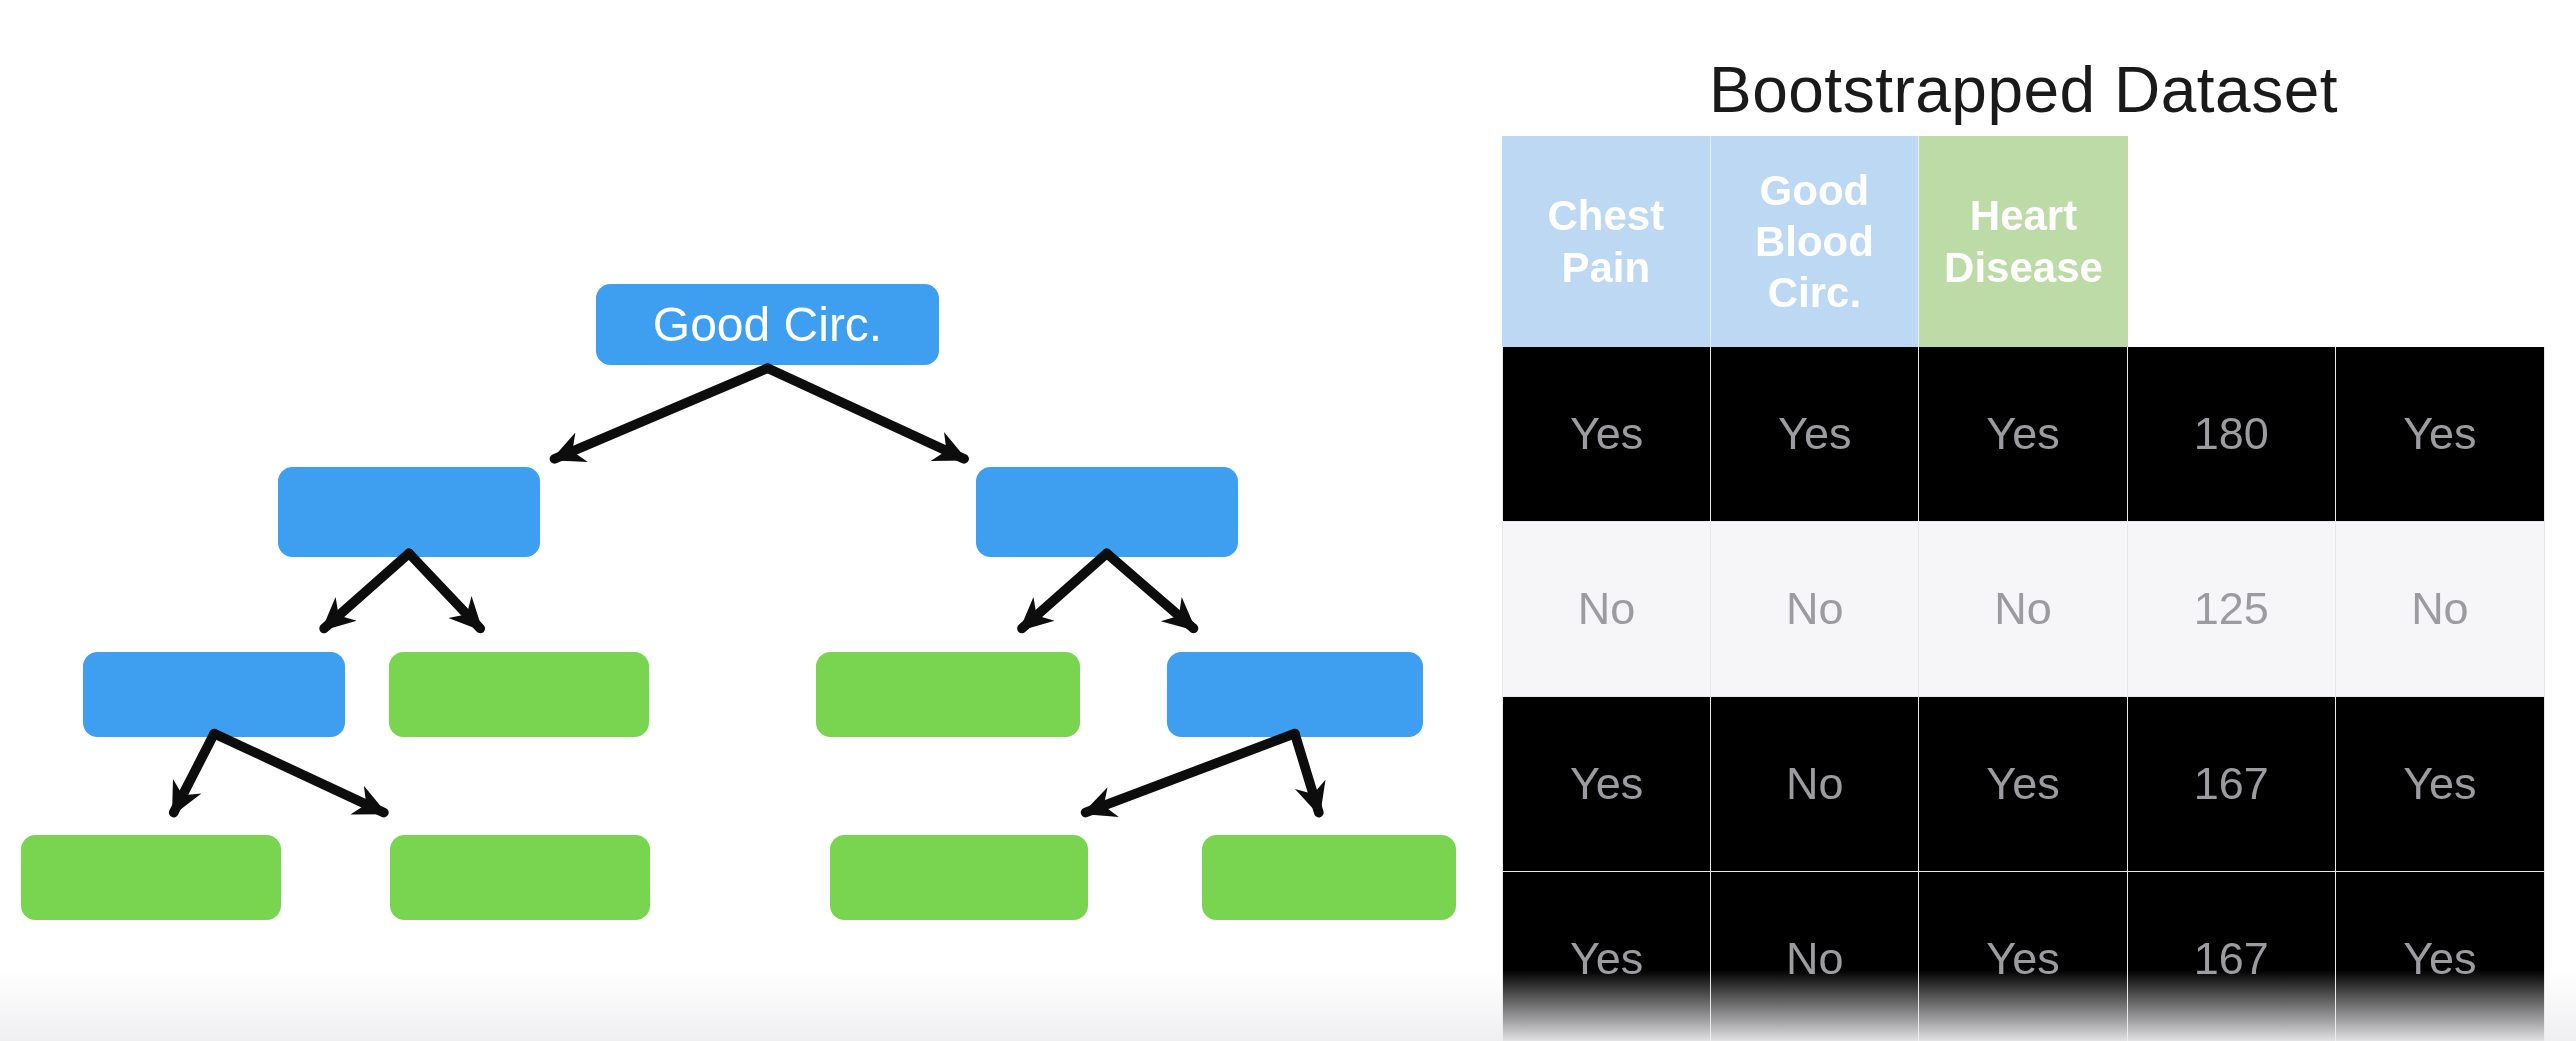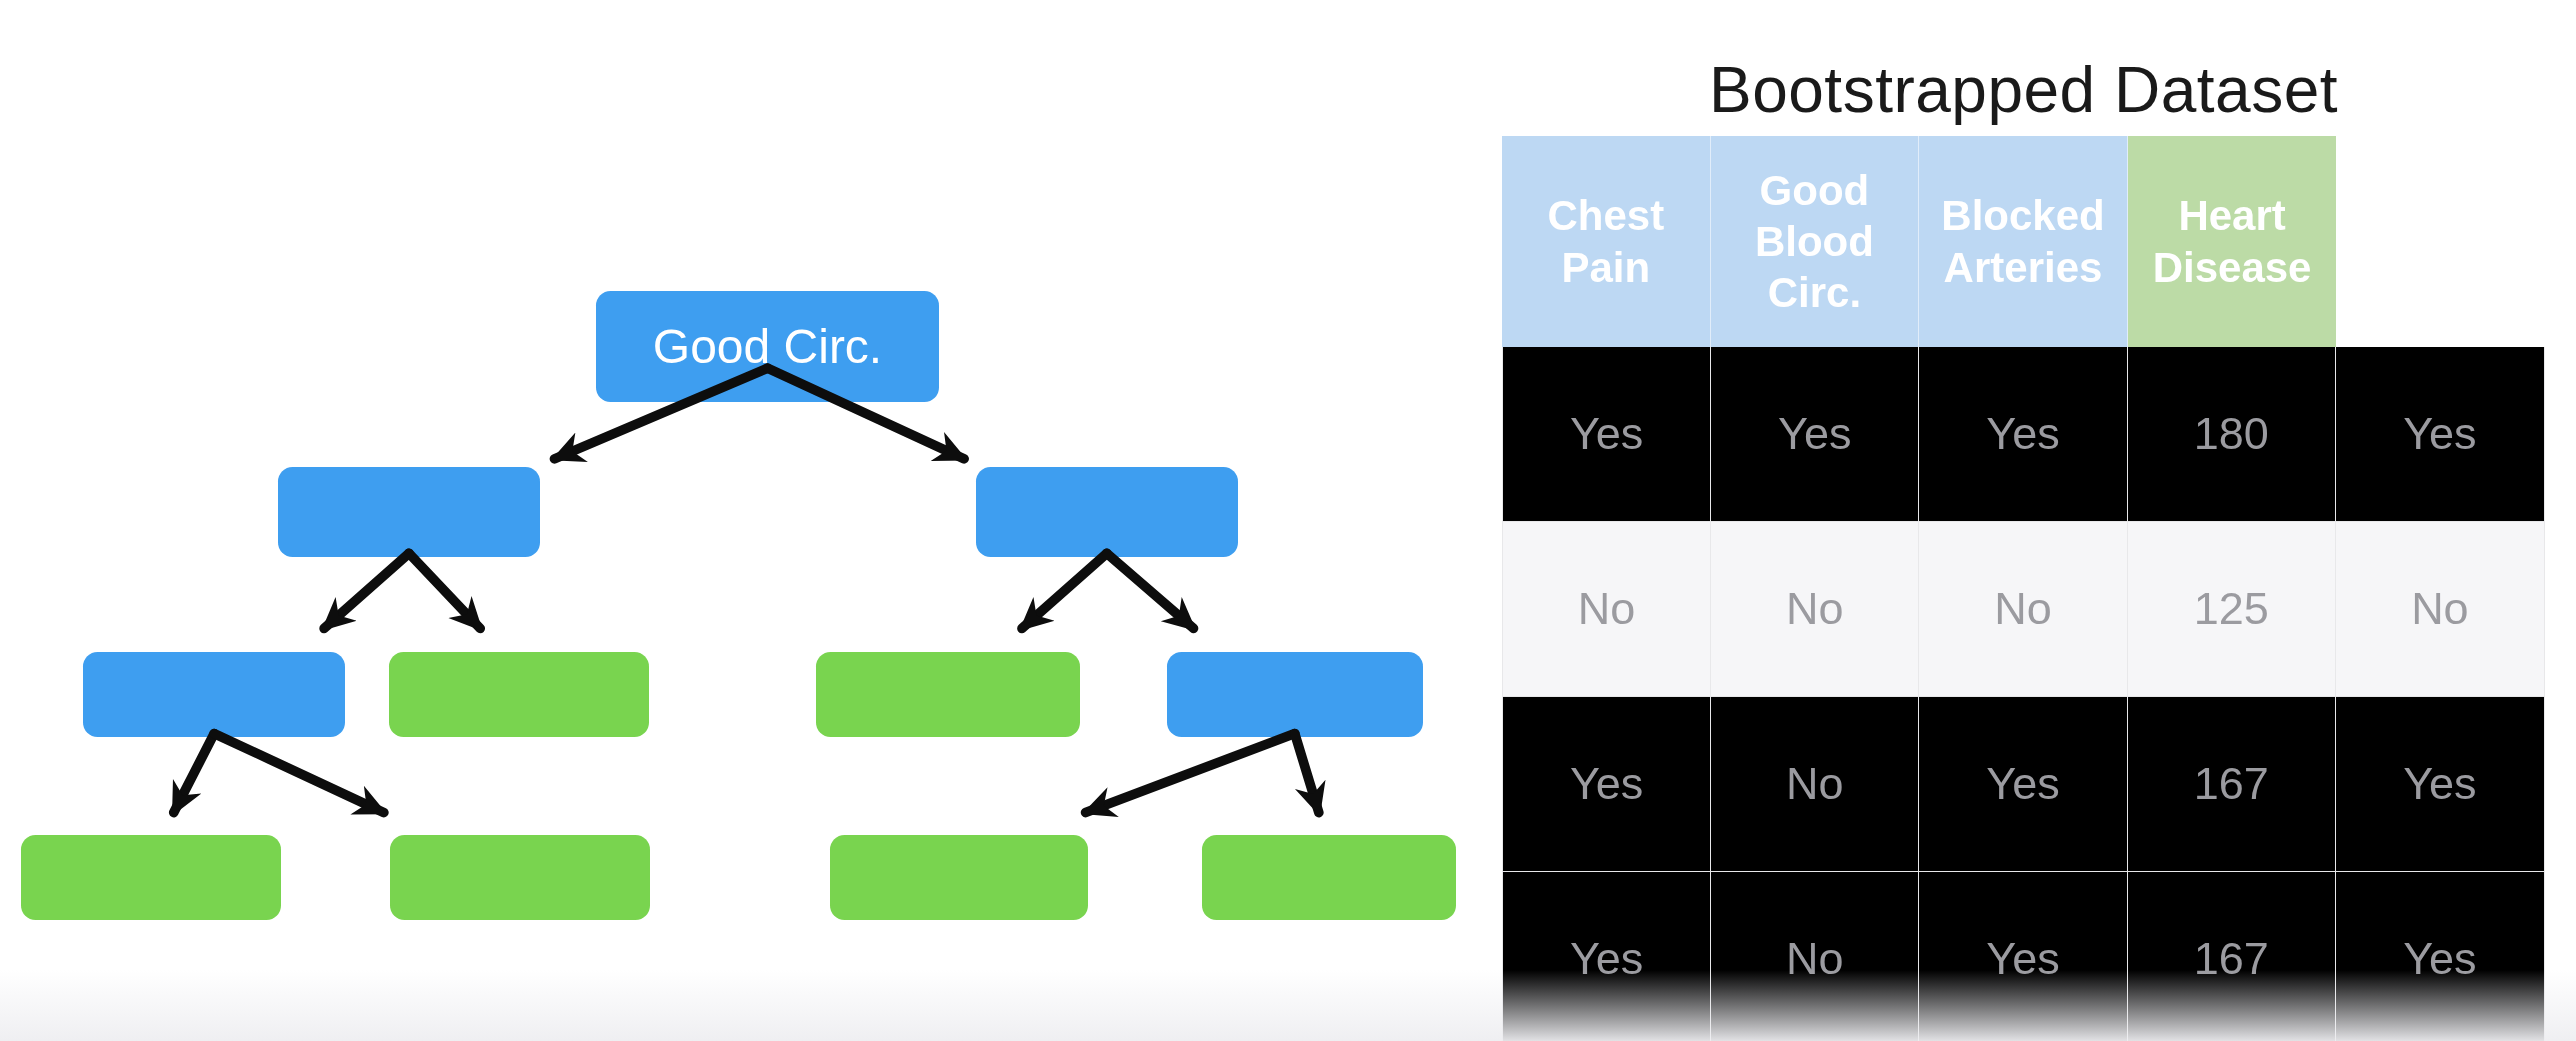--- a/index.html
+++ b/index.html
@@ -21,21 +21,21 @@
     position:relative;width:2576px;height:1041px;overflow:hidden;
     background:var(--page-bg);
     font-family:"Liberation Sans","DejaVu Sans",sans-serif;
   }
   
   .tree{position:absolute;inset:0;}
   .tnode{position:absolute;border-radius:14.5px;display:flex;align-items:center;justify-content:center;}
   .tnode.blue{background:var(--node-blue);}
   .tnode.green{background:var(--node-green);}
   .node-label{color:#fff;font-size:48px;line-height:1;white-space:nowrap;}
-  #n-root {left:596px; top:291px; width:343px; height:111px;}
+  #n-root {left:596px; top:284px; width:343px; height:81px;}
   #n-l2l  {left:278px; top:467px; width:262px; height:90px;}
   #n-l2r  {left:976px;top:467px; width:262px; height:90px;}
   #n-l31  {left:83px;  top:652px; width:262px; height:85px;}
   #n-l32  {left:389px; top:652px; width:260px; height:85px;}
   #n-l33  {left:816px; top:652px; width:264px; height:85px;}
   #n-l34  {left:1167px;top:652px; width:256px; height:85px;}
   #n-l41  {left:21px;  top:835px; width:260px; height:85px;}
   #n-l42  {left:390px; top:835px; width:260px; height:85px;}
   #n-l43  {left:830px; top:835px; width:258px; height:85px;}
   #n-l44  {left:1202px;top:835px; width:254px; height:85px;}
@@ -133,22 +133,20 @@
   <div class="tablewrap">
     <div class="table-title">Bootstrapped Dataset</div>
 
     <div class="dtable">
       <div class="thead">
         <div class="thead-cell">Chest
 Pain</div>
         <div class="thead-cell">Good
 Blood
 Circ.</div>
-        <div class="thead-cell">Blocked
-Arteries</div>
         <div class="thead-cell">Heart
 Disease</div>
       </div>
       <div class="tbody">
           <div class="trow">
             <div class="tcell">Yes</div>
             <div class="tcell">Yes</div>
             <div class="tcell">Yes</div>
             <div class="tcell">180</div>
             <div class="tcell">Yes</div>

